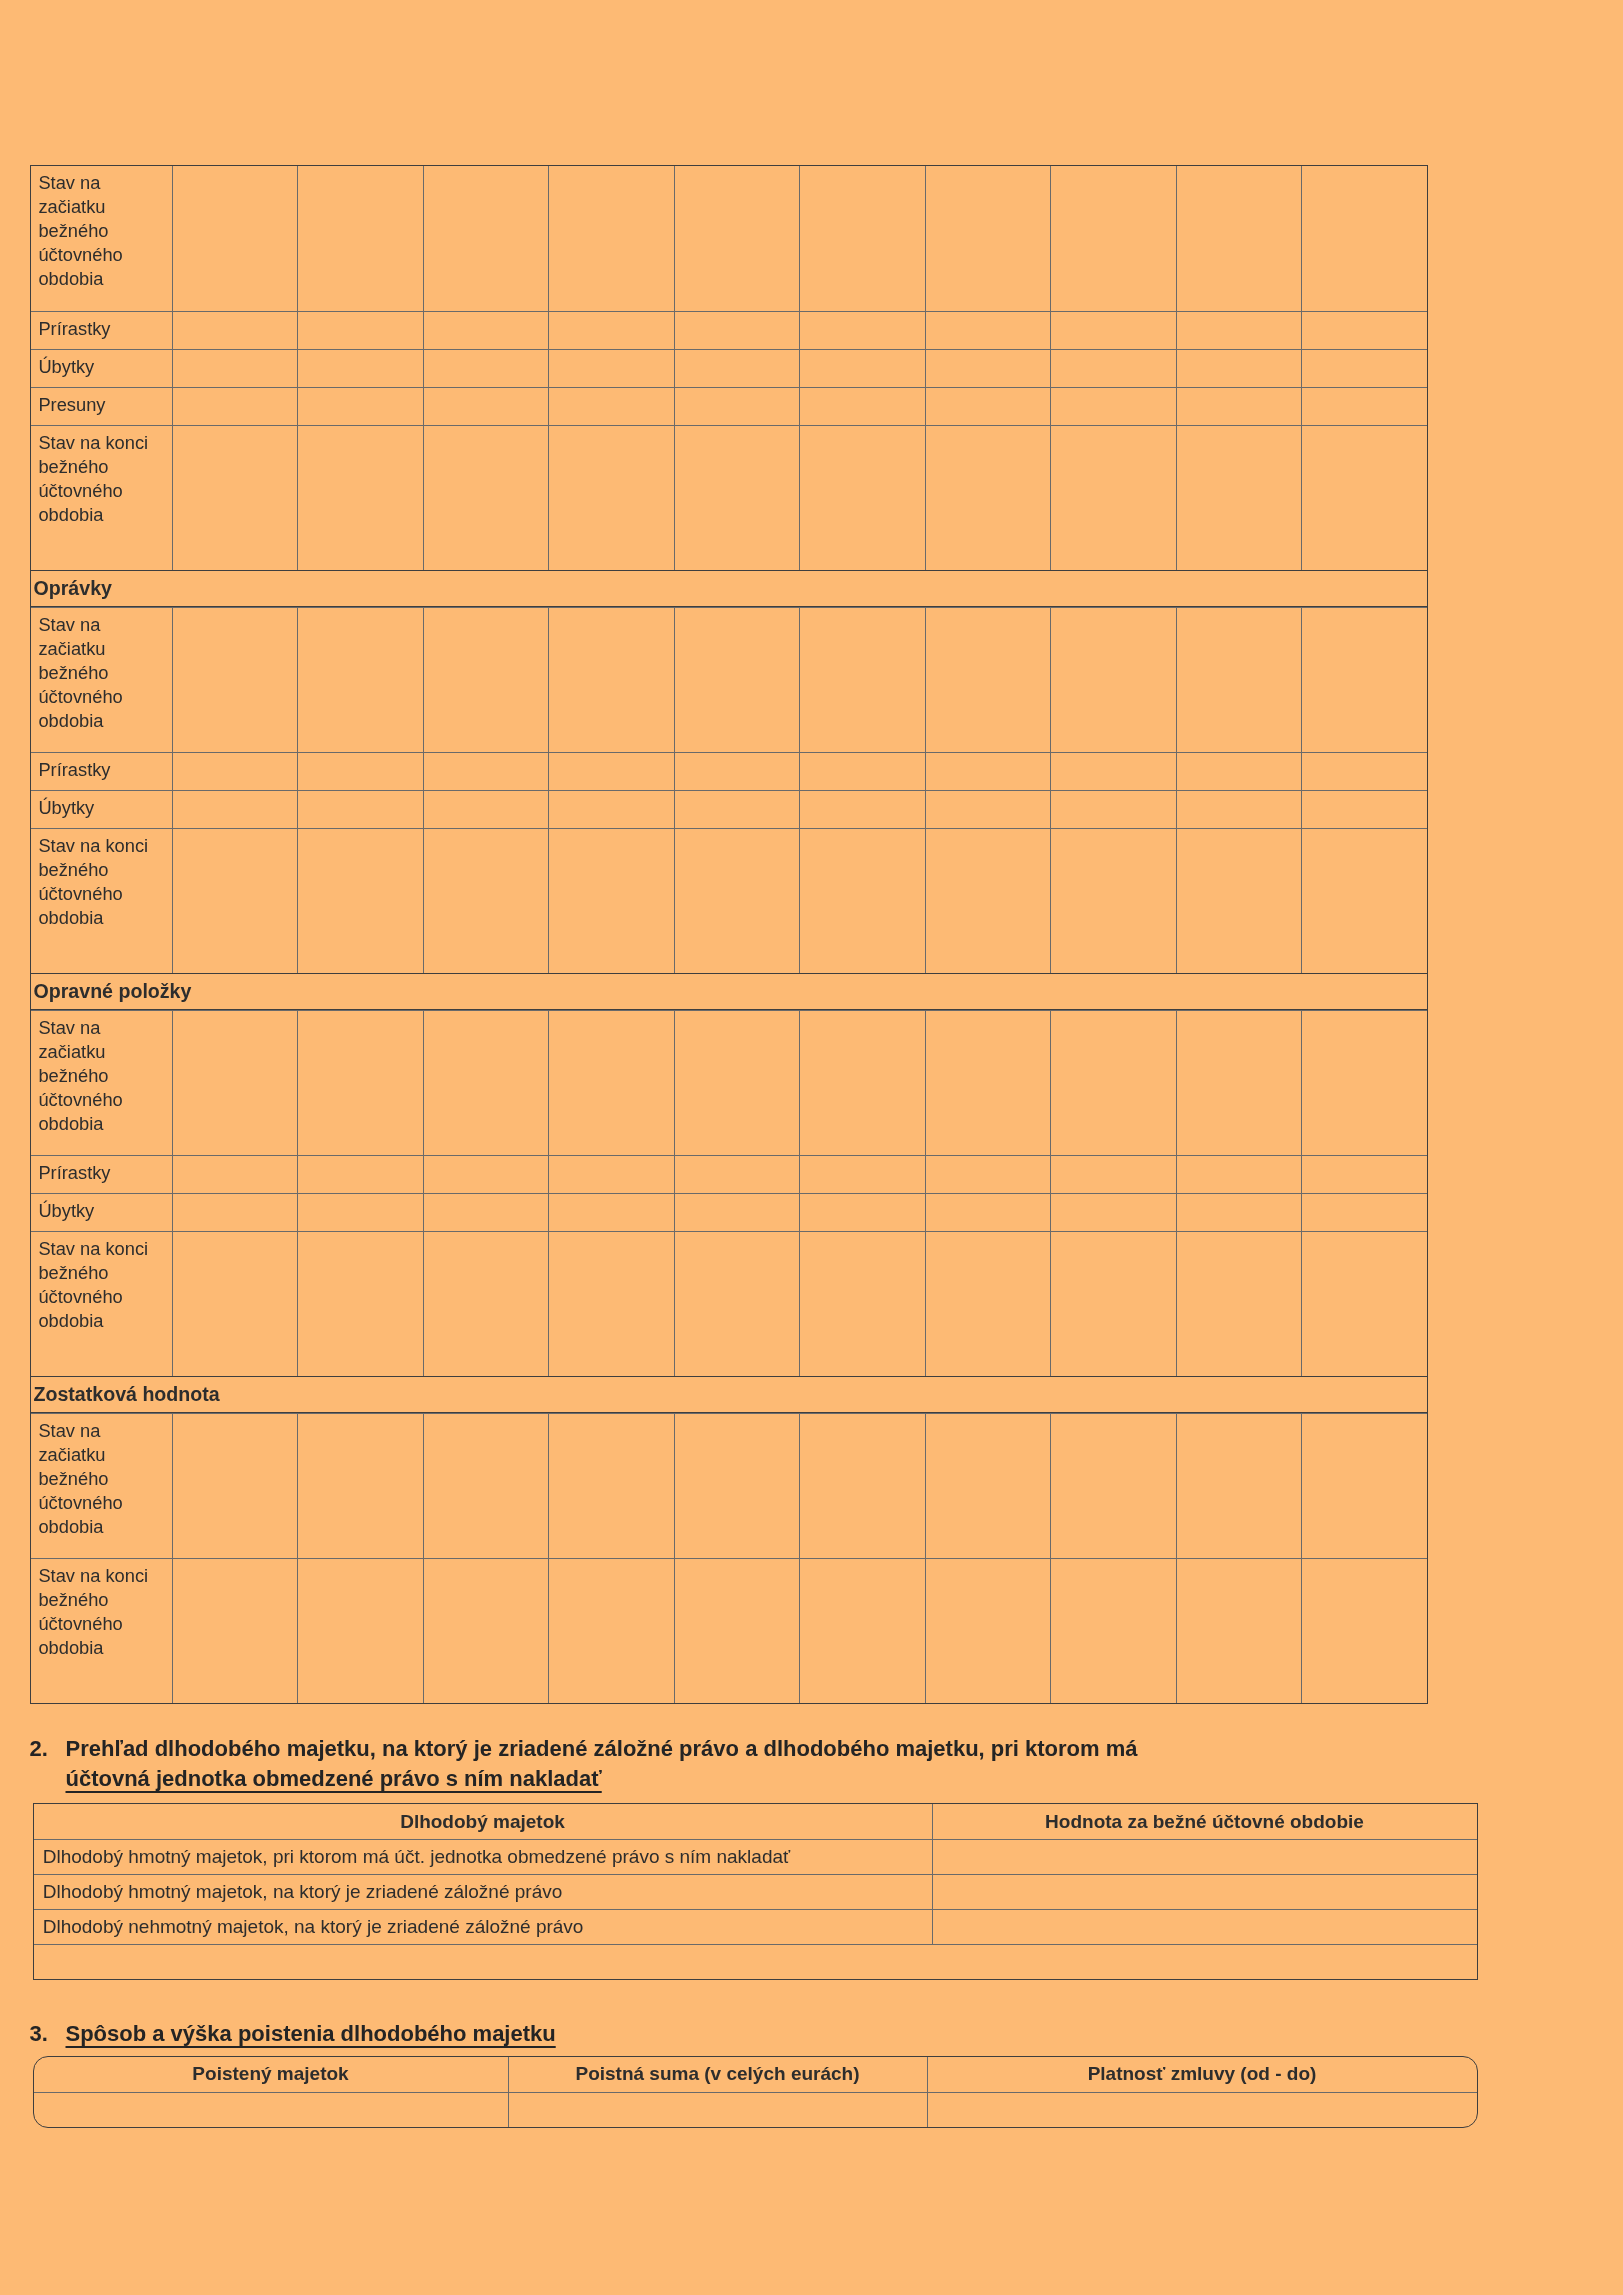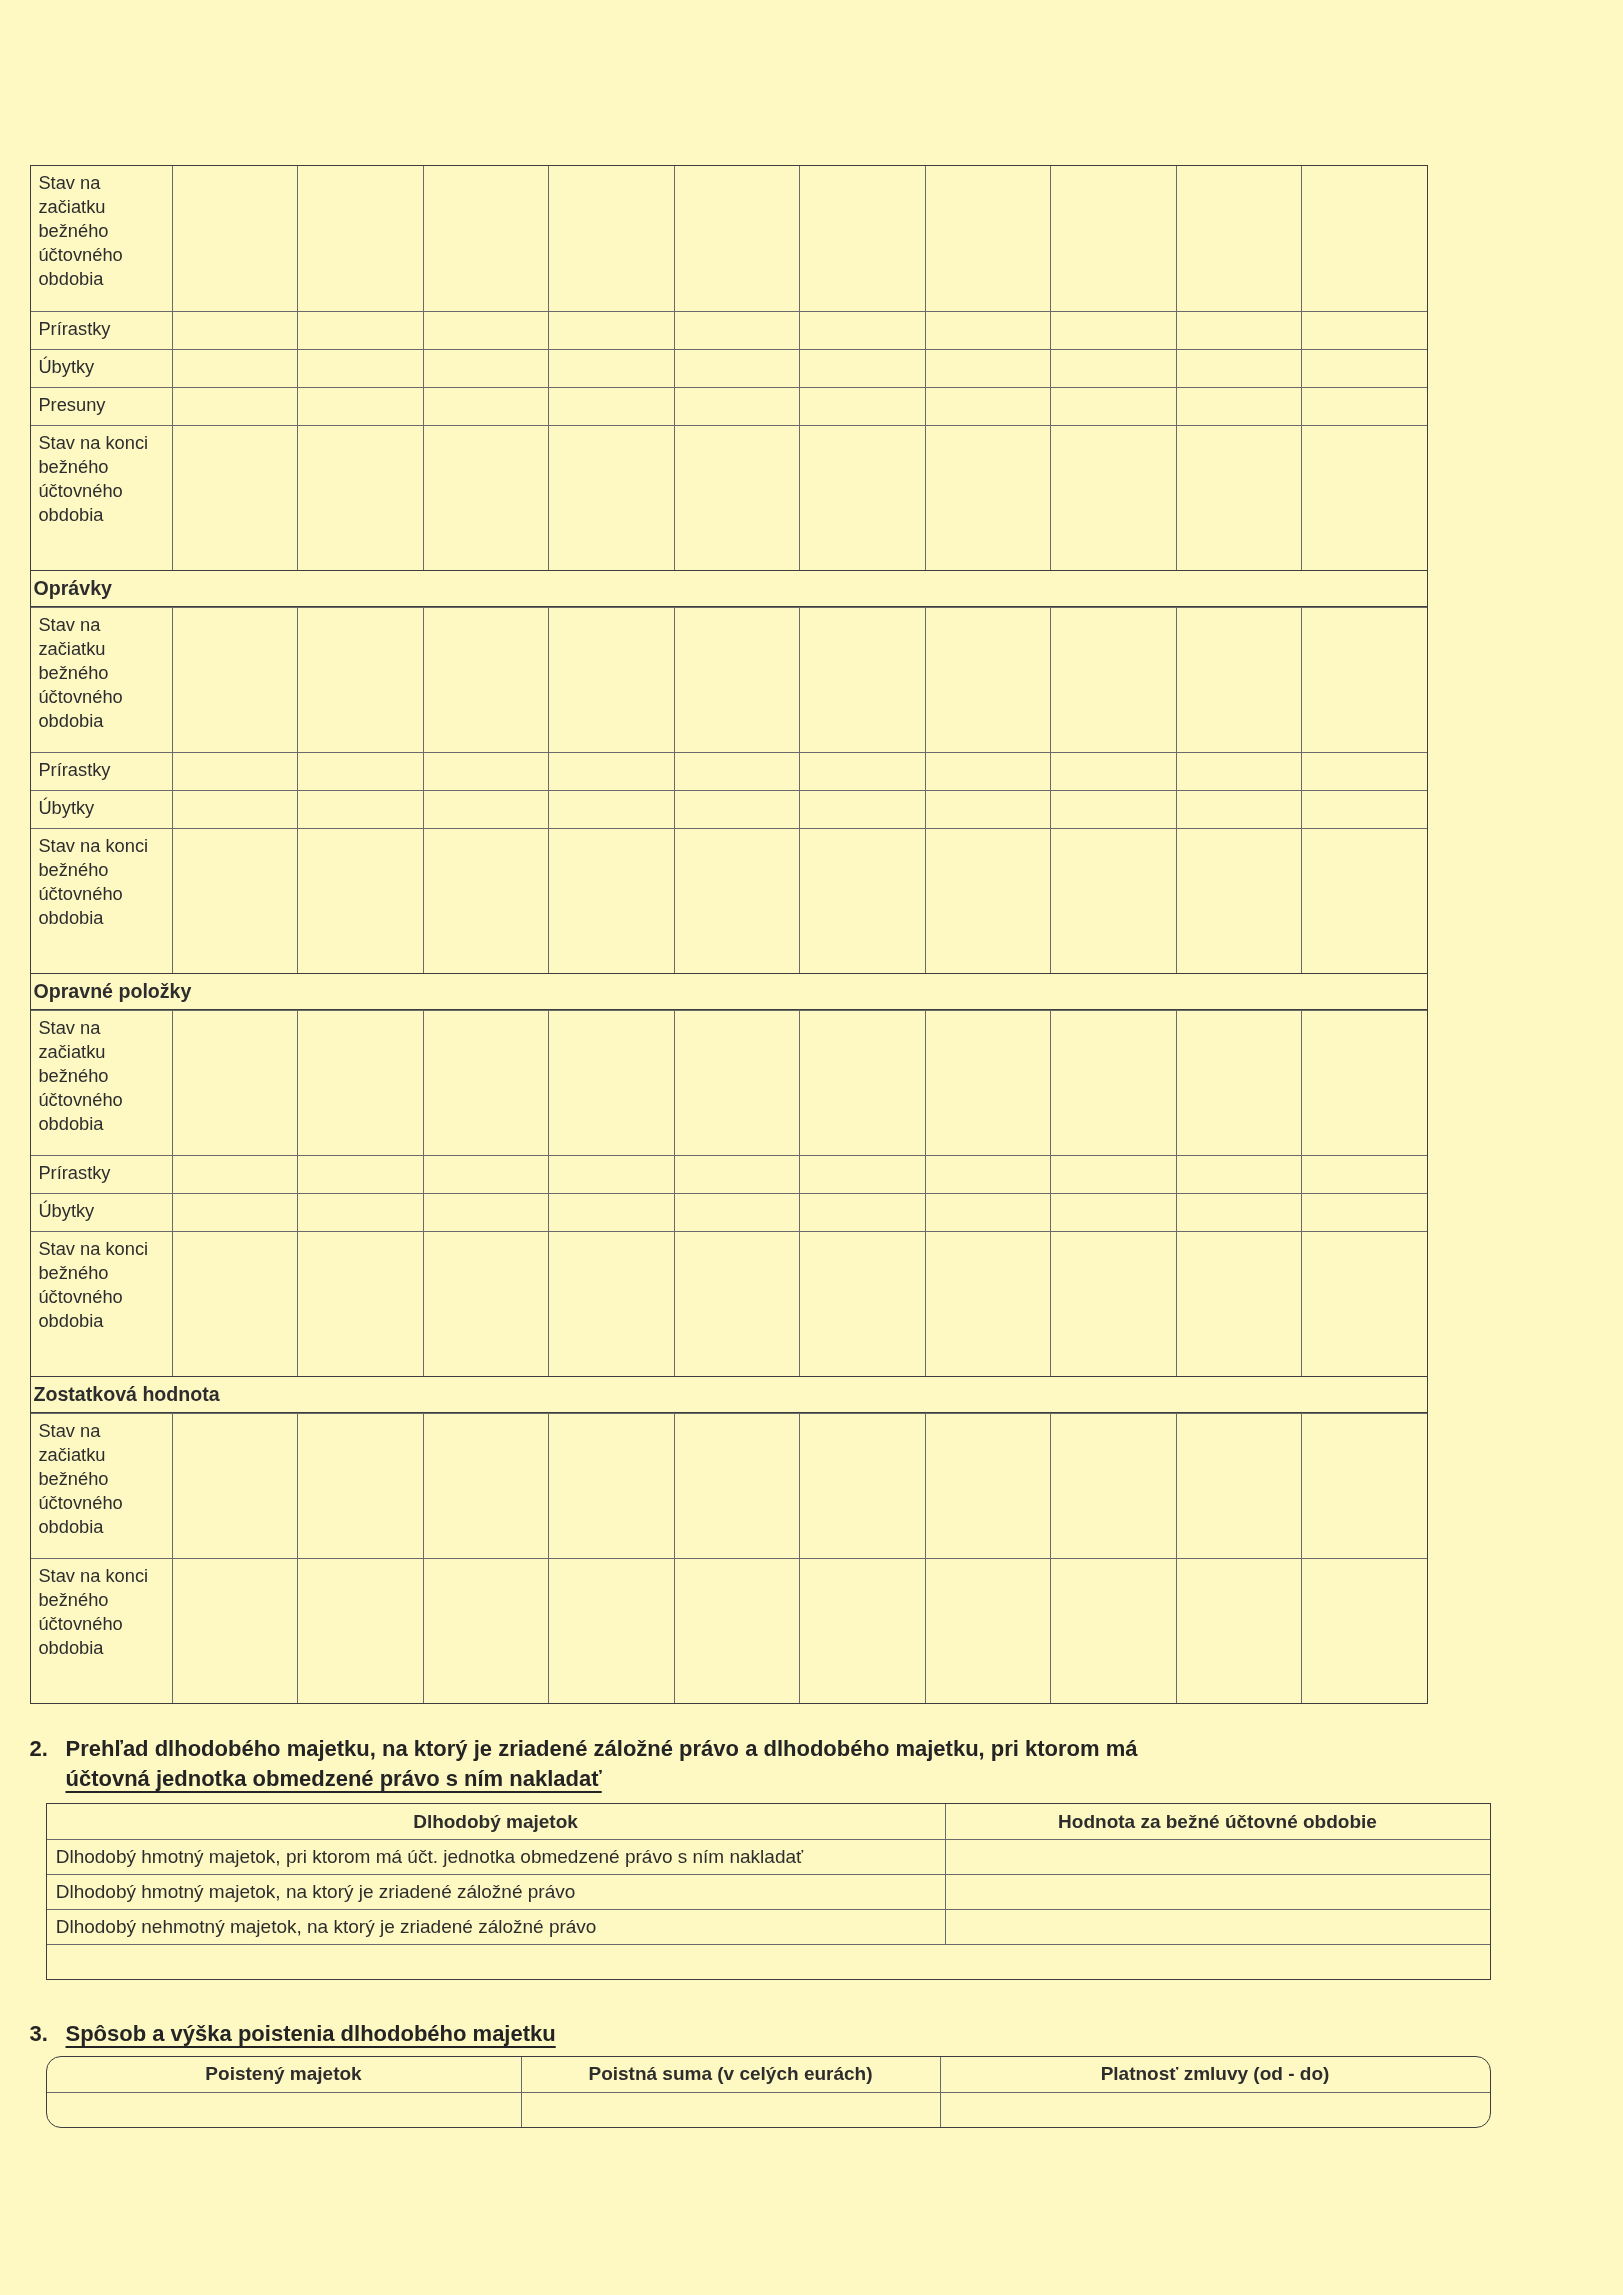--- a/index.html
+++ b/index.html
@@ -55,21 +55,21 @@
     color: #242424;
   }
   .heading .num { width: 36px; flex: 0 0 36px; }
   .heading-2 { margin-top: 30px; }
   .heading-3 { margin-top: 39px; }
   .u { text-decoration: underline; text-underline-offset: 4.6px; }
 
   
   .small-table {
     width: 1445px;
-    margin-left: 16px;
+    margin-left: 3px;
     border: 1.3px solid #3e3e3e;
   }
   .st-row { display: flex; border-top: 0.7px solid #6a6a6a; min-height: 35px; }
   .st-row:first-child { border-top: none; }
   .st-head { font-weight: bold; }
   .st-cell {
     display: flex;
     align-items: center;
     padding: 2.6px 9.2px;
     font-size: 19px;
@@ -86,21 +86,21 @@
   .t3-c1 { width: 474px;  flex: 0 0 474px; }
   .t3-c2 { width: 419px;  flex: 0 0 419px; }
   .t3-c3 { flex: 1 1 0; }
 
   .mt14 { margin-top: 9.2px; }
   .mt10 { margin-top: 6.5px; border-radius: 15px; }
 </style>
 </head>
 <body>
 
-<div class="page" style="background: #fef9c3; color: rgb(45, 45, 45);">
+<div class="page" style="background: #fdba74; color: rgb(45, 45, 45);">
   <div class="content">
 
     <div class="big-table">
 
       <div class="trow tall">
         <div class="rlabel">Stav na začiatku bežného účtovného obdobia</div>
       <div class="cell"></div>
           <div class="cell"></div>
           <div class="cell"></div>
           <div class="cell"></div>

